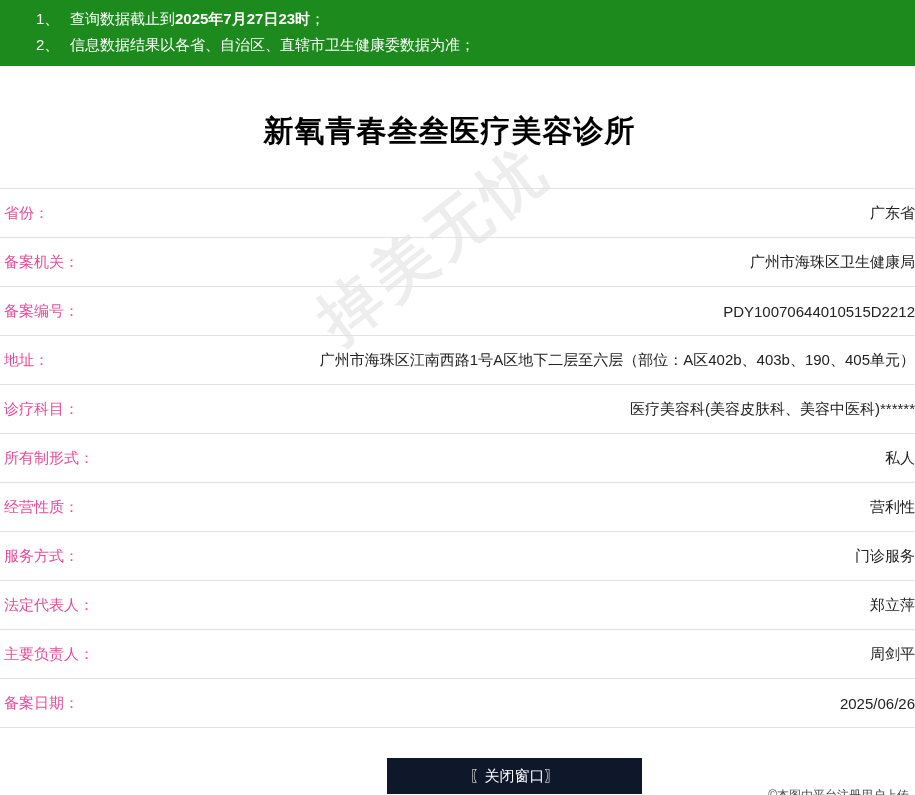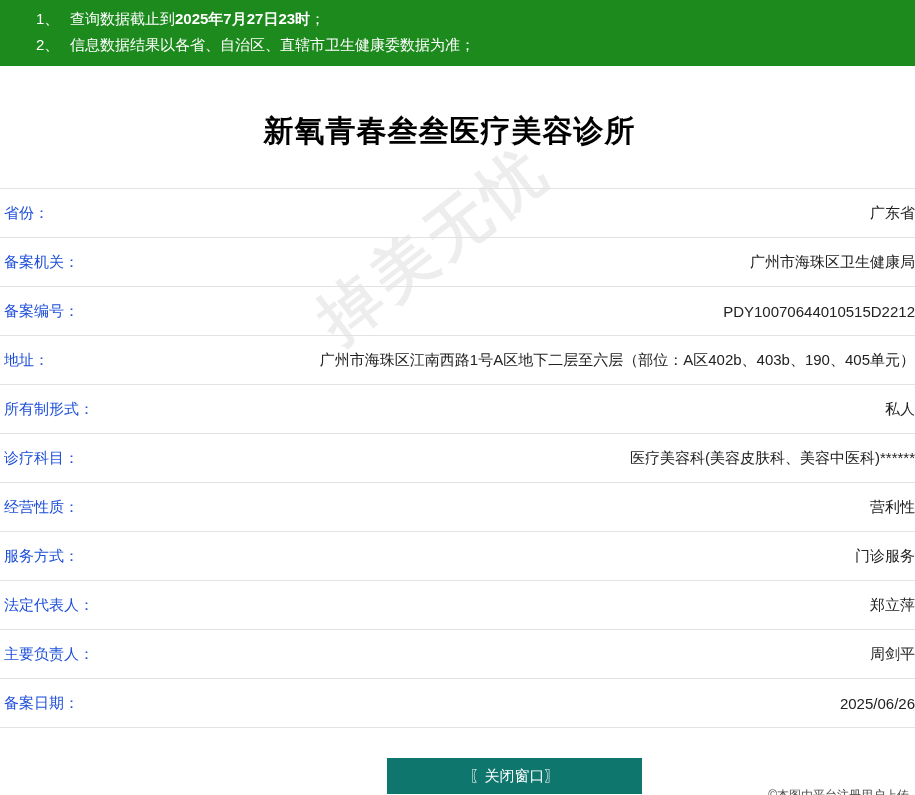--- a/index.html
+++ b/index.html
@@ -62,21 +62,21 @@
   }
   .info-table td {
     padding: 14px 0 14px 0;
     font-size: 15px;
     vertical-align: middle;
     height: 20px;
   }
   .info-table td.label {
     width: 196px;
     padding-left: 4px;
-    color: #1d4ed8;
+    color: #ec4899;
   }
   .info-table td.value {
     color: #222;
     padding-left: 2px;
     text-align: right;
   }
 
   
   .watermark {
     position: absolute;
@@ -100,21 +100,21 @@
     top: 758px;
     width: 915px;
     height: 37px;
   }
   .close-button {
     position: absolute;
     left: 387px;
     top: 0;
     width: 255px;
     height: 36px;
-    background: #0f766e;
+    background: #0f172a;
     color: #ffffff;
     font-size: 15px;
     border: none;
     cursor: pointer;
     font-family: "Liberation Sans", sans-serif;
     display: flex;
     align-items: center;
     justify-content: center;
   }
   .upload-note {
@@ -154,26 +154,26 @@
     </tr>
     <tr>
       <td class="label">备案编号：</td>
       <td class="value">PDY10070644010515D2212</td>
     </tr>
     <tr>
       <td class="label">地址：</td>
       <td class="value">广州市海珠区江南西路1号A区地下二层至六层（部位：A区402b、403b、190、405单元）</td>
     </tr>
     <tr>
+      <td class="label">诊疗科目：</td>
+      <td class="value">医疗美容科(美容皮肤科、美容中医科)******</td>
+    </tr>
+    <tr>
       <td class="label">所有制形式：</td>
       <td class="value">私人</td>
-    </tr>
-    <tr>
-      <td class="label">诊疗科目：</td>
-      <td class="value">医疗美容科(美容皮肤科、美容中医科)******</td>
     </tr>
     <tr>
       <td class="label">经营性质：</td>
       <td class="value">营利性</td>
     </tr>
     <tr>
       <td class="label">服务方式：</td>
       <td class="value">门诊服务</td>
     </tr>
     <tr>

